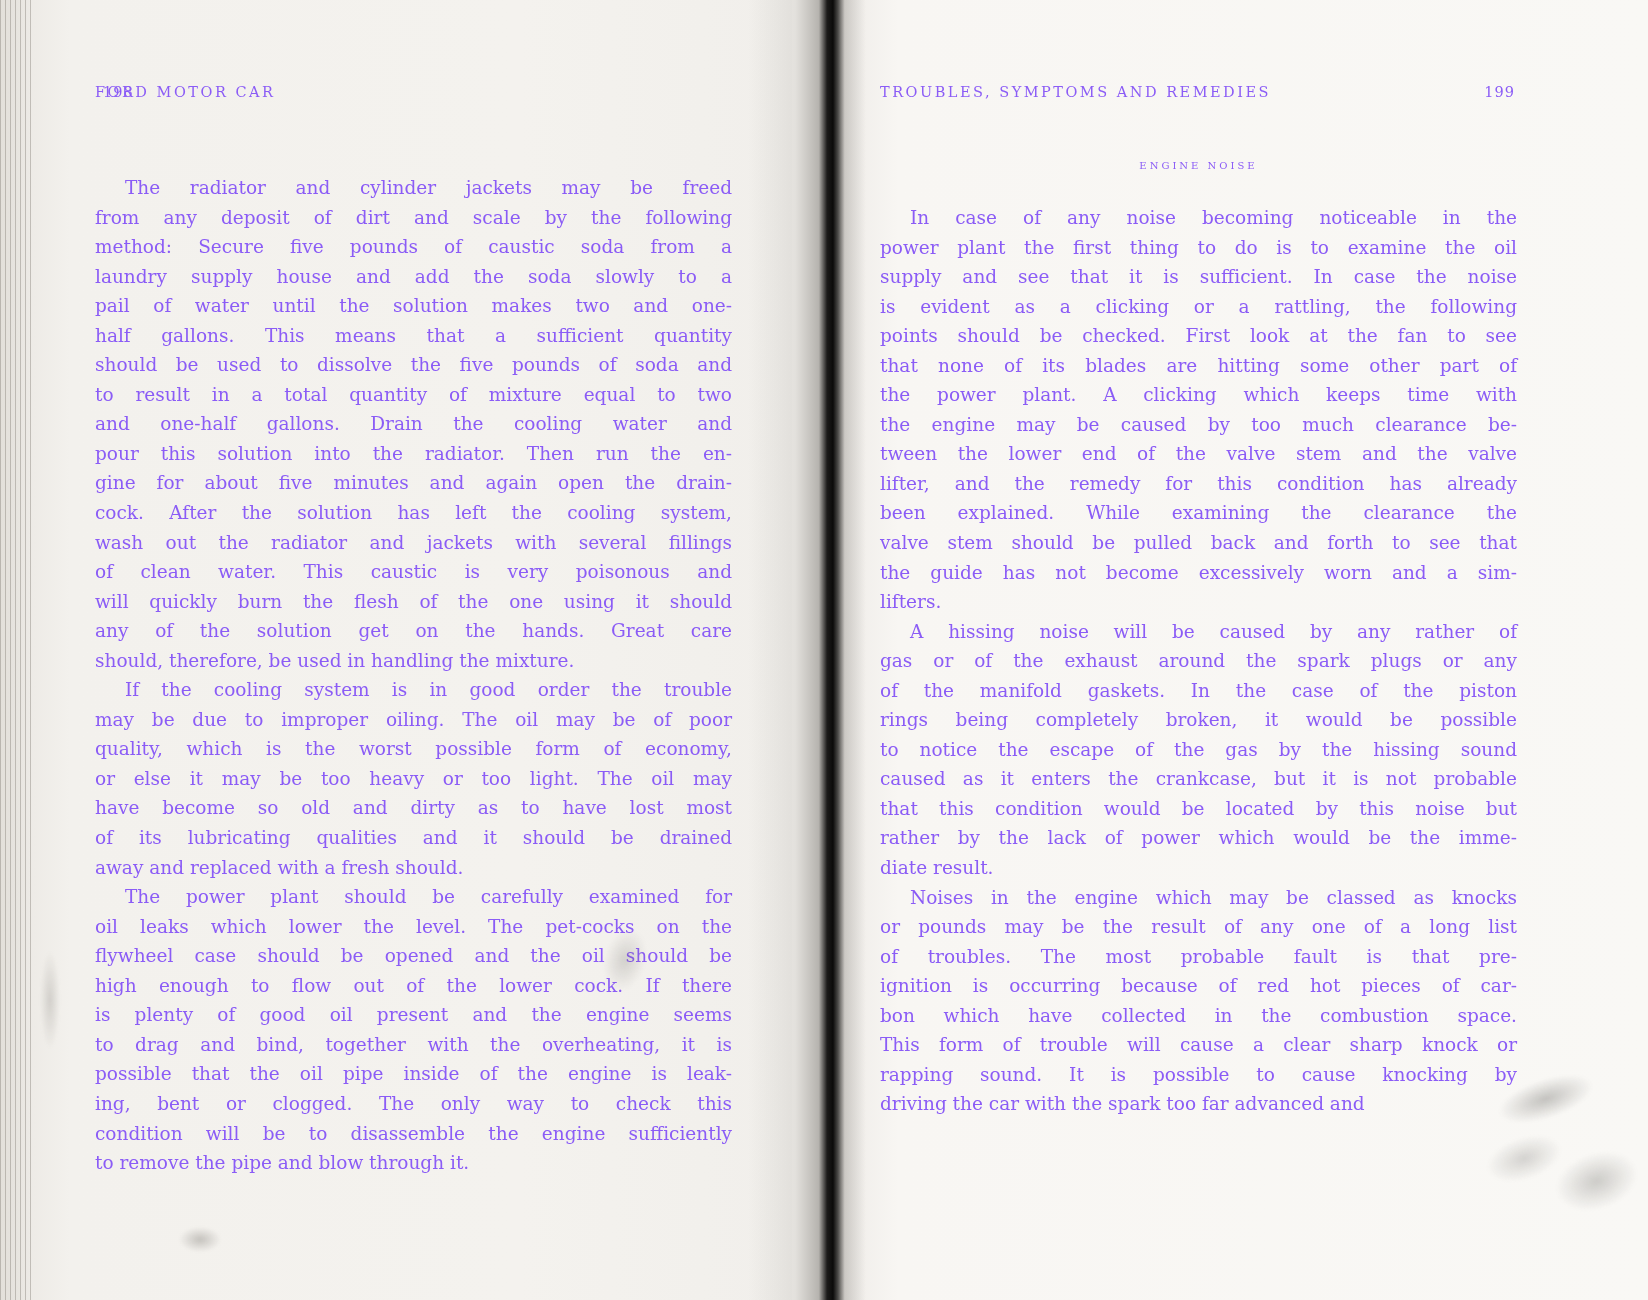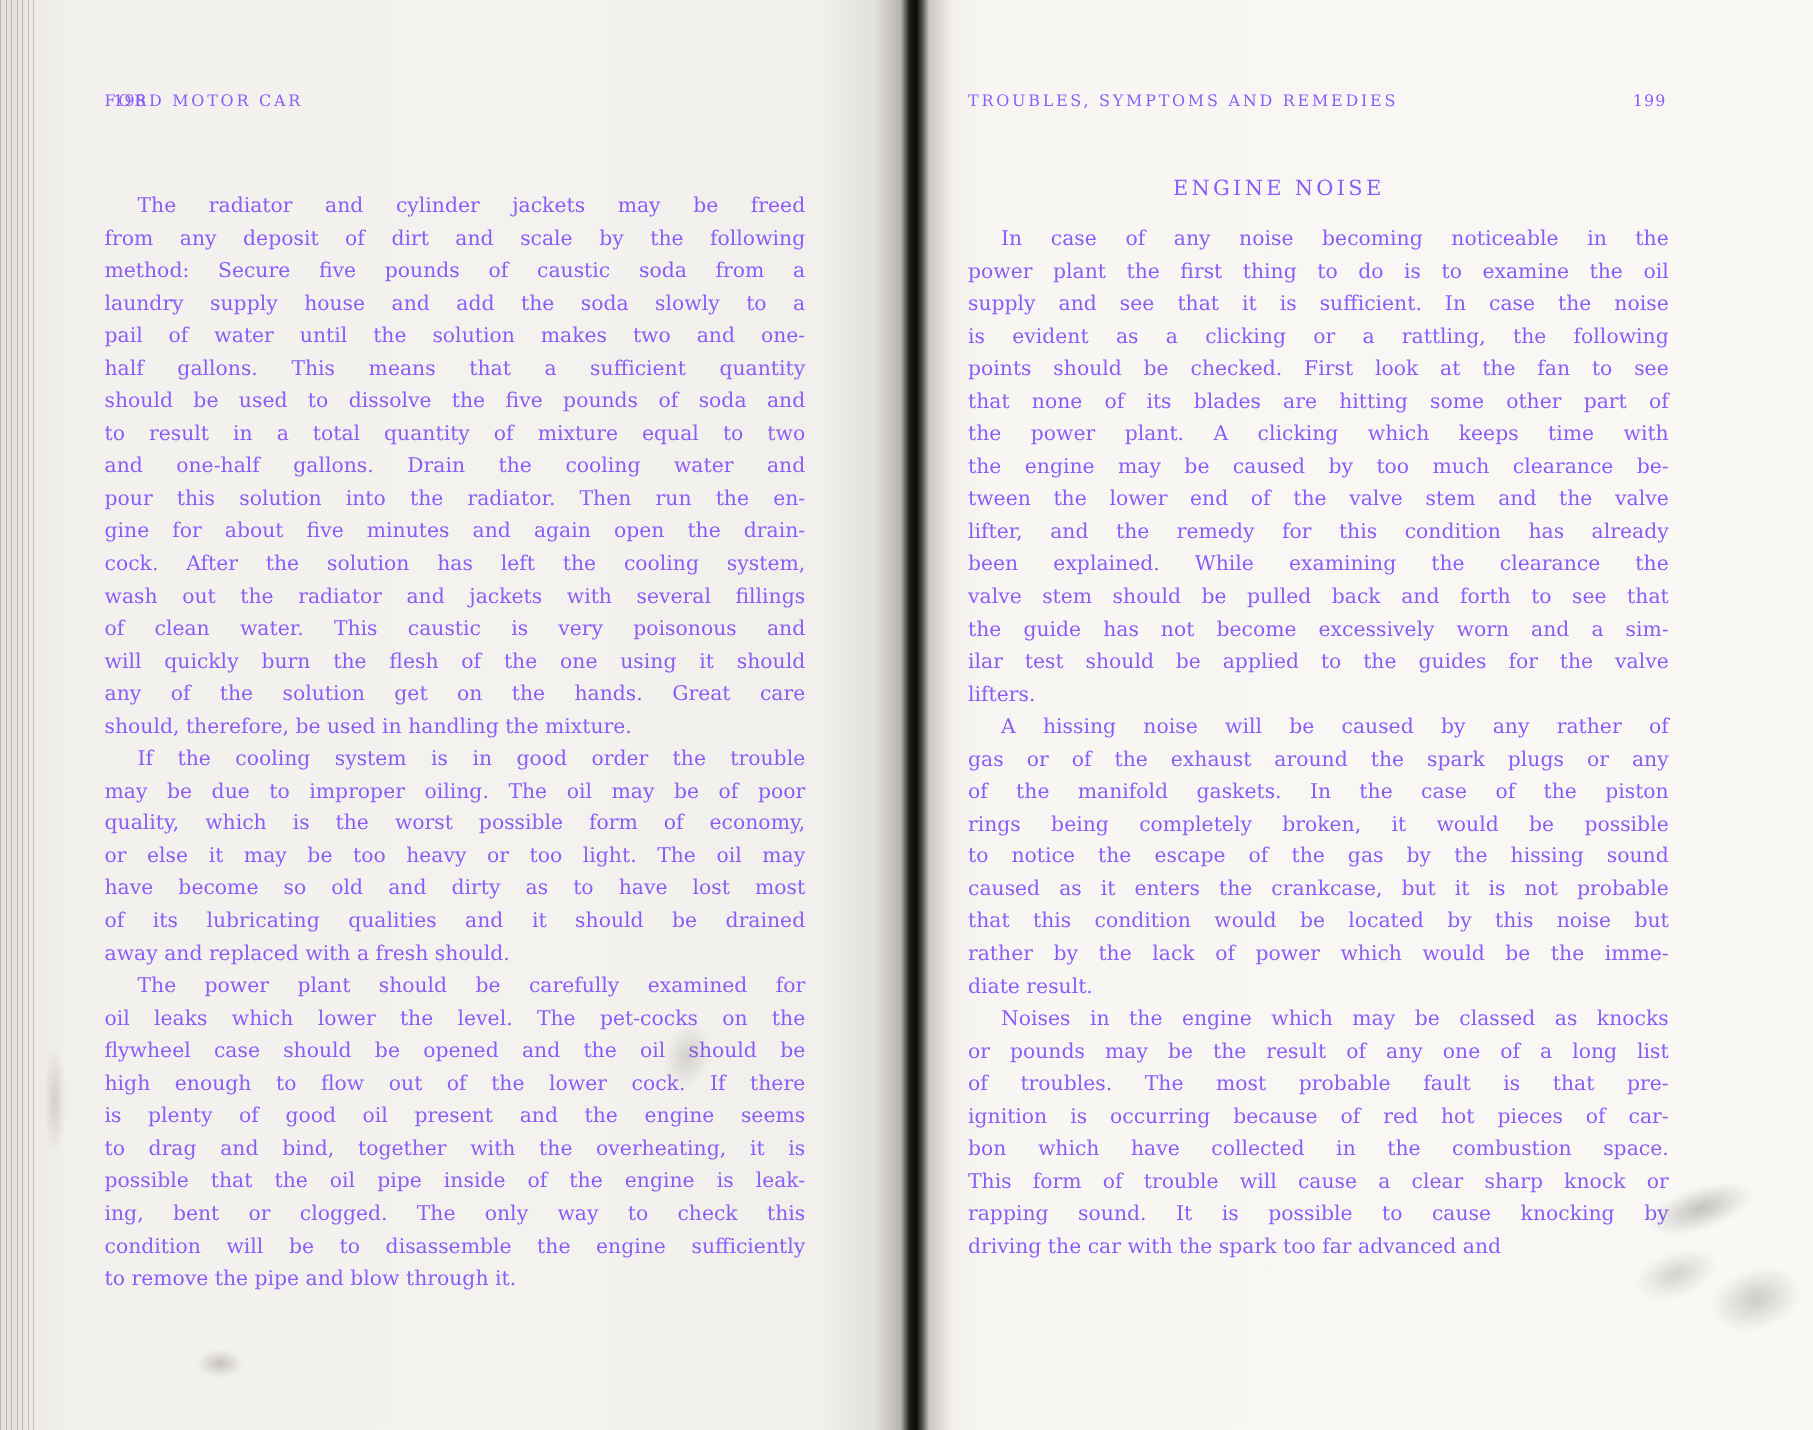--- a/index.html
+++ b/index.html
@@ -46,22 +46,22 @@
     position: absolute; top: 84px; width: 637px; height: 24px;
     font-size: 14.5px; letter-spacing: 2.5px;
   }
   .running-head .title { display: block; text-align: left; }
   .pageno { position: absolute; top: 0; font-size: 14.5px; letter-spacing: 1px; }
   .head-left  { left: 95px; }
   .head-left .pageno { left: 8px; }
   .head-right { left: 880px; }
   .head-right .pageno { right: 2px; }
   .section-heading {
-    position: absolute; left: 844px; top: 160px; width: 637px;
-    text-align: center; font-size: 19px; letter-spacing: 3px;
+    position: absolute; left: 880px; top: 160px; width: 637px;
+    text-align: center; font-size: 10px; letter-spacing: 3px;
   }
   
   .body-col {
     position: absolute; width: 637px;
     font-size: 18.5px; line-height: 29.55px;
   }
   .body-left  { left: 95px;  top: 128px; margin-top: 45px; }
   .body-right { left: 880px; top: 203px; }
   .paragraph { margin: 0; }
   .line { text-align: justify; text-align-last: justify; white-space: normal; }
@@ -163,21 +163,20 @@
         <div class="line">is evident as a clicking or a rattling, the following</div>
         <div class="line">points should be checked.  First look at the fan to see</div>
         <div class="line">that none of its blades are hitting some other part of</div>
         <div class="line">the power plant.  A clicking which keeps time with</div>
         <div class="line">the engine may be caused by too much clearance be-</div>
         <div class="line">tween the lower end of the valve stem and the valve</div>
         <div class="line">lifter, and the remedy for this condition has already</div>
         <div class="line">been explained.  While examining the clearance the</div>
         <div class="line">valve stem should be pulled back and forth to see that</div>
         <div class="line">the guide has not become excessively worn and a sim-</div>
-        <div class="line">ilar test should be applied to the guides for the valve</div>
         <div class="line last">lifters.</div>
       </div>
       <div class="paragraph">
         <div class="line first">A hissing noise will be caused by any rather of</div>
         <div class="line">gas or of the exhaust around the spark plugs or any</div>
         <div class="line">of the manifold gaskets.  In the case of the piston</div>
         <div class="line">rings being completely broken, it would be possible</div>
         <div class="line">to notice the escape of the gas by the hissing sound</div>
         <div class="line">caused as it enters the crankcase, but it is not probable</div>
         <div class="line">that this condition would be located by this noise but</div>

